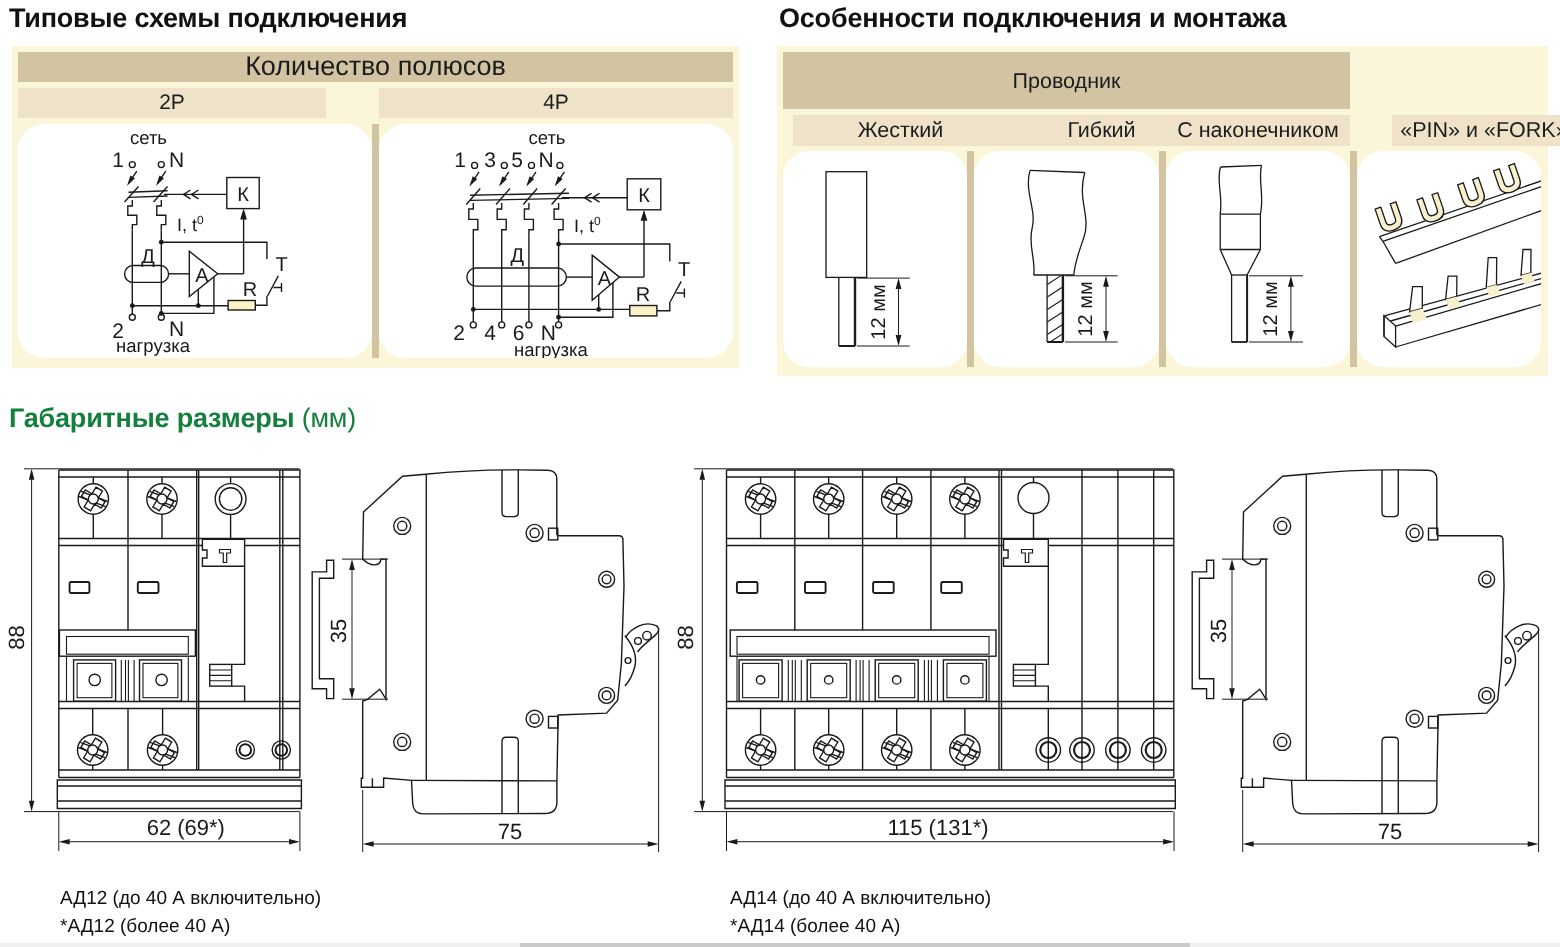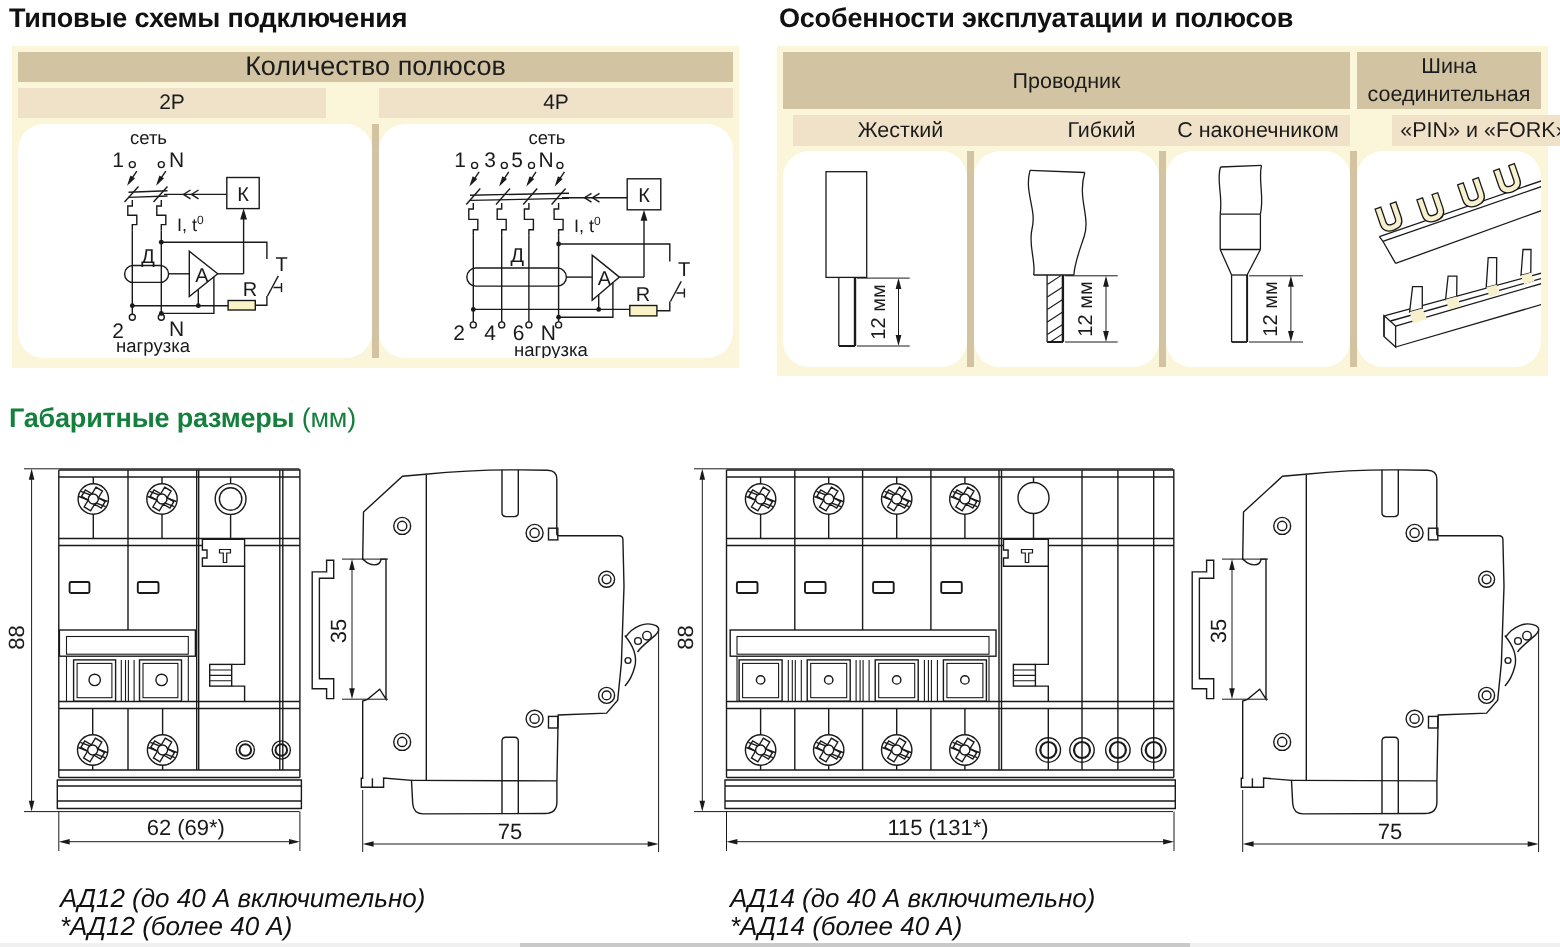--- a/index.html
+++ b/index.html
@@ -6,28 +6,28 @@
   body{width:1560px;height:947px;position:relative;background:#fff;overflow:hidden;-webkit-font-smoothing:antialiased;text-rendering:geometricPrecision;
        font-family:"Liberation Sans",sans-serif;color:#1a1a1a;}
   .abs{position:absolute;}
   .title{font-size:27px;font-weight:bold;letter-spacing:-0.2px;color:#111;}
   .hdr{background:#d2c3a3;display:flex;align-items:center;justify-content:center;
        font-size:27px;color:#1c1c1c;text-align:center;line-height:1.3;}
   .sub{background:#f0e2c8;display:flex;align-items:center;justify-content:center;
        font-size:20px;color:#1c1c1c;}
   .cellw{background:#fff;border-radius:26px;}
   .tan{background:#d2c3a3;}
-  .lbl{font-size:26px;line-height:27.5px;color:#111;font-style:italic;}
+  .lbl{font-size:19px;line-height:27.5px;color:#111;}
   .dt{font-size:22px;text-anchor:middle;fill:#1a1a1a;}
 </style>
 </head>
 <body>
 
 <div class="abs title" style="left:9px;top:3px;">Типовые схемы подключения</div>
-<div class="abs title" style="left:779px;top:3px;">Особенности эксплуатации и полюсов</div>
+<div class="abs title" style="left:779px;top:3px;">Особенности подключения и монтажа</div>
 <div class="abs" style="left:9px;top:403px;font-size:27px;letter-spacing:-0.2px;color:#15803d;"><b>Габаритные размеры</b> (мм)</div>
 
 <div class="abs" style="left:12px;top:46px;width:727px;height:322px;background:#fbf5d9;">
   <div class="abs hdr" style="left:6px;top:6px;width:715px;height:30px;">Количество полюсов</div>
   <div class="abs sub" style="left:6px;top:42px;width:308px;height:30px;font-size:21px;">2Р</div>
   <div class="abs sub" style="left:367px;top:42px;width:354px;height:30px;font-size:21px;">4Р</div>
   <div class="abs cellw" style="left:6px;top:78px;width:354px;height:234px;">
     <svg width="354" height="234" id="cir2">
       <g fill="none" stroke="#1a1a1a" stroke-width="1.4">
 
@@ -186,21 +186,20 @@
         <text x="139.5" y="215.5">6</text>
           <text x="169.3" y="215.5">N</text>
         <text x="171.9" y="232" font-size="18.5px">нагрузка</text>
       </g>
     </svg>
   </div>
 </div>
 
 <div class="abs" style="left:777px;top:46px;width:771px;height:330px;background:#fbf5d9;">
   <div class="abs hdr" style="left:6px;top:6px;width:567px;height:57px;font-size:21.5px;padding-top:3px;box-sizing:border-box;">Проводник</div>
-  <div class="abs hdr" style="left:580px;top:6px;width:184px;height:57px;font-size:21.5px;">Шина<br>соединительная</div>
   <div class="abs sub" style="left:16px;top:69px;width:215px;height:31px;font-size:21.5px;">Жесткий</div>
   <div class="abs sub" style="left:197px;top:69px;width:185px;height:31px;font-size:21.5px;padding-left:35px;">Гибкий</div>
   <div class="abs sub" style="left:389px;top:69px;width:184px;height:31px;font-size:21.5px;">С наконечником</div>
   <div class="abs sub" style="left:580px;top:69px;width:184px;height:31px;font-size:21.5px;margin-left:35px;">«PIN» и «FORK»</div>
   <div class="abs cellw" style="left:6px;top:105px;width:184px;height:216px;">
     <svg width="184" height="216" id="w1">
       <g fill="none" stroke="#1a1a1a" stroke-width="1.3">
         <rect x="43" y="20.7" width="40.7" height="105.7"></rect>
         <path d="M55.8,126.4 L55.8,195"></path>
         <path d="M72,126.4 L72,195" stroke-width="2.4"></path>

